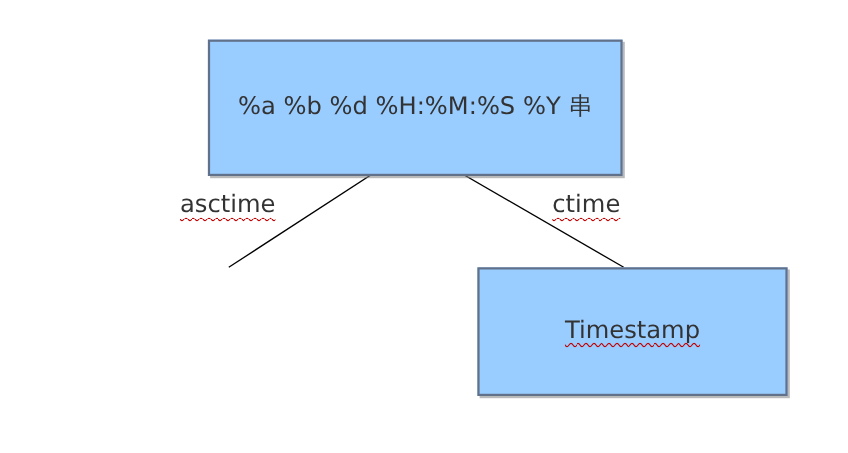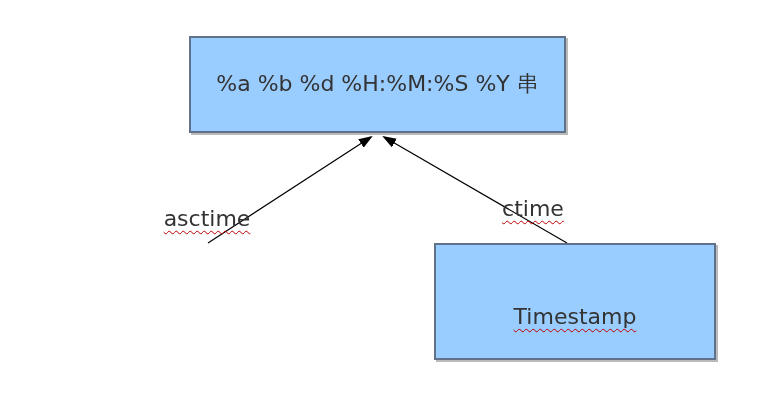--- a/index.html
+++ b/index.html
@@ -22,41 +22,40 @@
     border: 2px solid #61718a;
     box-shadow: 2px 2px 0 rgba(130, 130, 130, 0.55);
     display: flex;
     align-items: center;
     justify-content: center;
     color: #333333;
     font-size: 22px;
     line-height: 1.2;
     white-space: nowrap;
   }
-  .node-format   { left: 189px; top: 36px;  width: 377px; height: 97px;  }
+  .node-format   { left: 189px; top: 36px;  width: 377px; height: 124px;  }
   .node-struct   { left: 57px;  top: 243px; width: 281px; height: 117px; }
   .node-timestamp{ left: 434px; top: 243px; width: 282px; height: 117px; }
 
   .edge-label {
     position: absolute;
     color: #333333;
     font-size: 22px;
     white-space: nowrap;
     transform: translateX(-50%);
   }
   .edge-label-asctime { left: 207px; top: 174px; }
-  .edge-label-ctime   { left: 533px; top: 164px; }
+  .edge-label-ctime   { left: 533px; top: 174px; }
 
   .squiggle {
     text-decoration-line: underline;
     text-decoration-style: wavy;
     text-decoration-color: #c00000;
     text-decoration-thickness: 1px;
     text-underline-offset: 4px;
-    margin-top: 32px;
   }
 
   .arrows-layer {
     position: absolute;
     left: 0;
     top: 0;
     width: 771px;
     height: 412px;
     pointer-events: none;
   }

